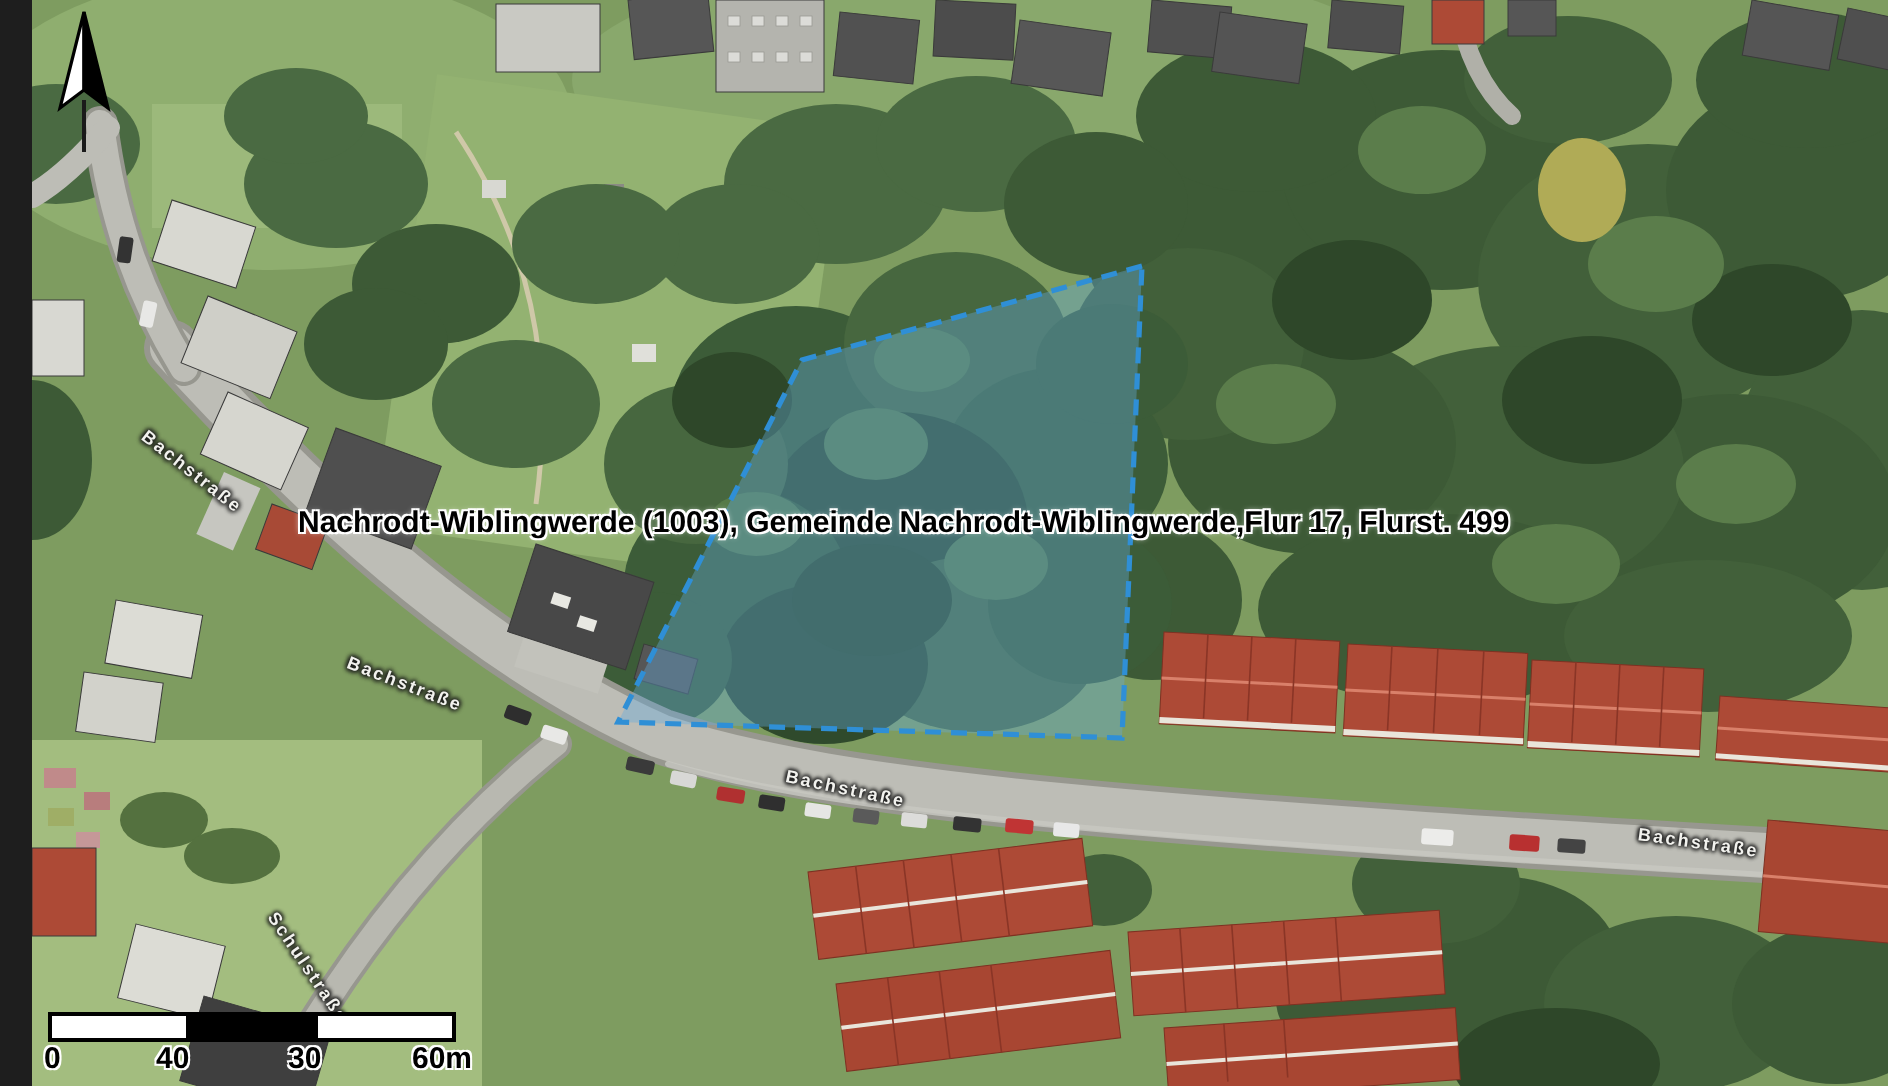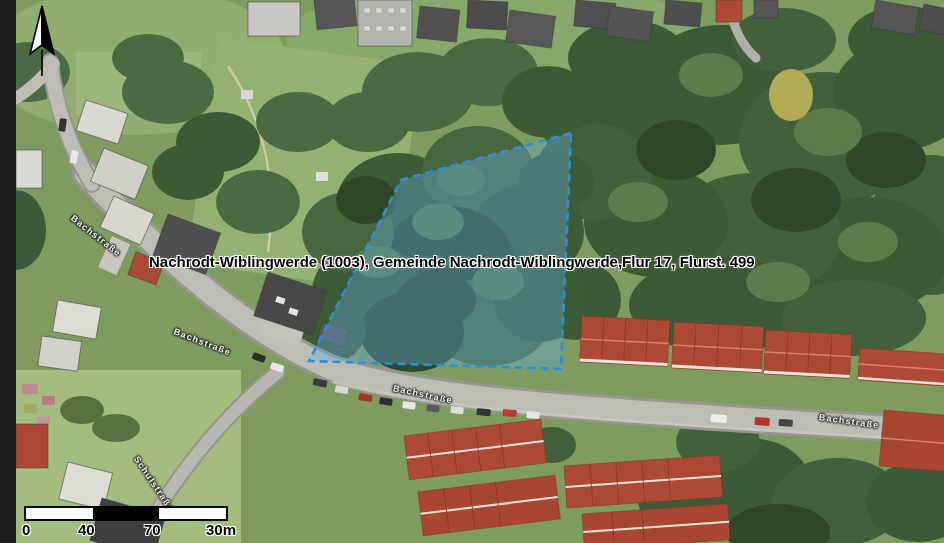--- a/index.html
+++ b/index.html
@@ -290,16 +290,16 @@
   <div class="street" style="left:803px;top:412px;transform:rotate(8deg);">Bachstraße</div>
   <div class="street" style="left:120px;top:452px;transform:rotate(56deg);">Schulstraße</div>
 
   <div class="scalebar">
     <div class="seg white"></div>
     <div class="seg black"></div>
     <div class="seg white"></div>
   </div>
   <div class="scale-label" style="left:6px">0</div>
   <div class="scale-label" style="left:62px">40</div>
-  <div class="scale-label" style="left:128px">70</div>
-  <div class="scale-label" style="left:190px">30m</div>
+  <div class="scale-label" style="left:128px">30</div>
+  <div class="scale-label" style="left:190px">60m</div>
 
 </div>
 
 </body></html>

